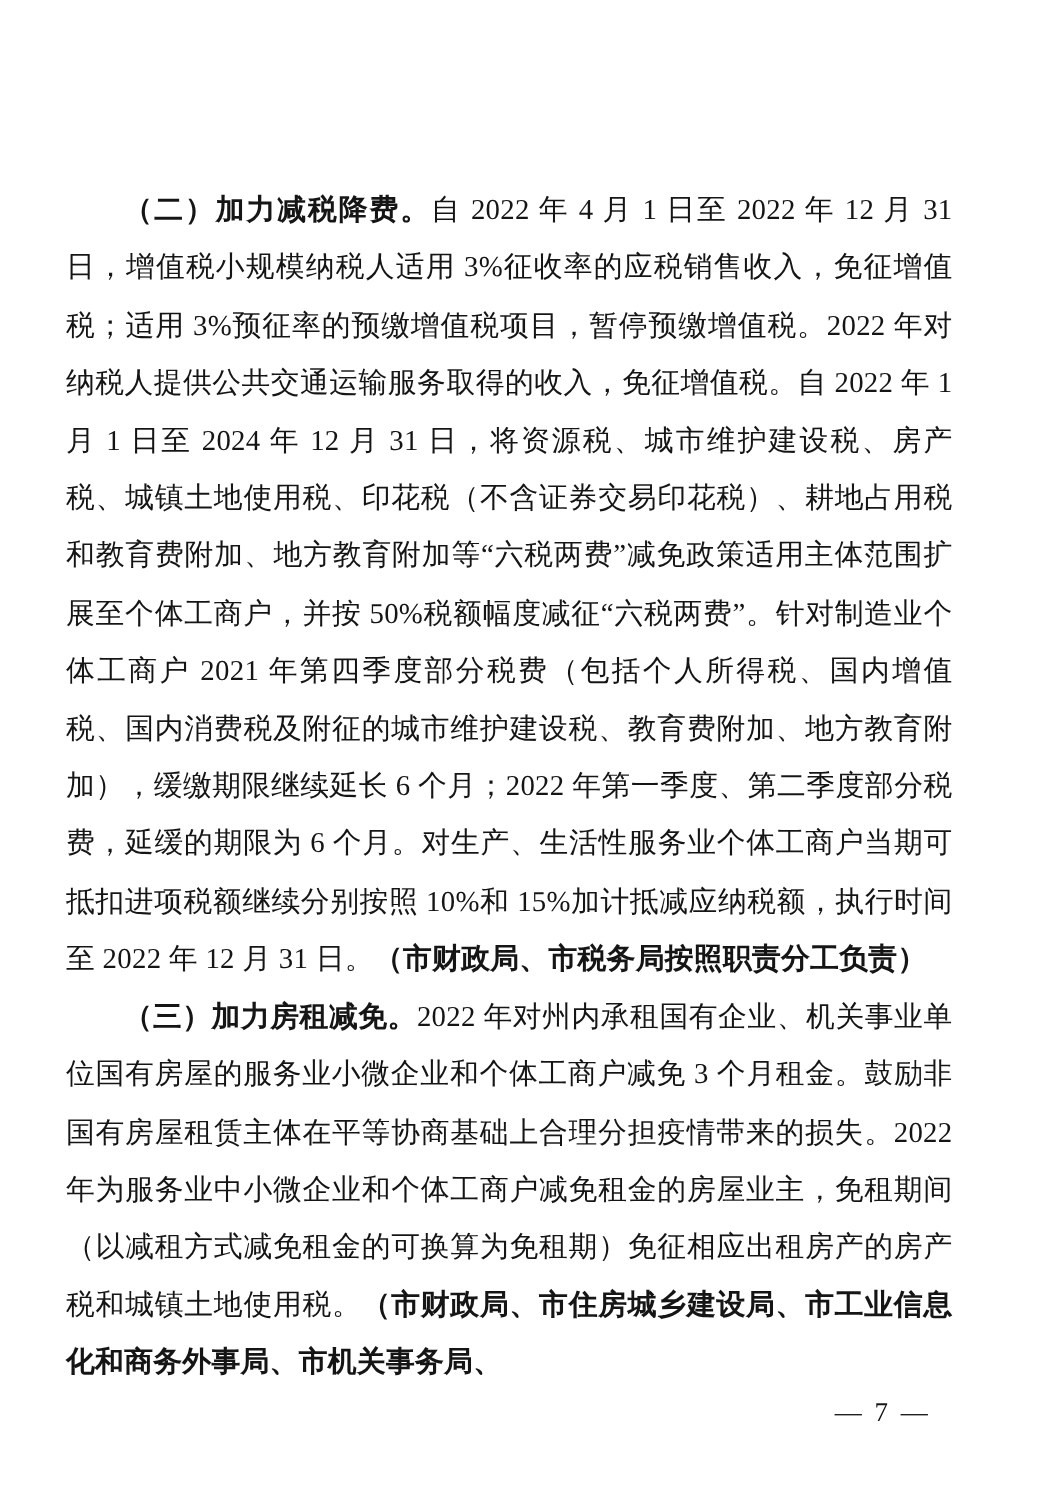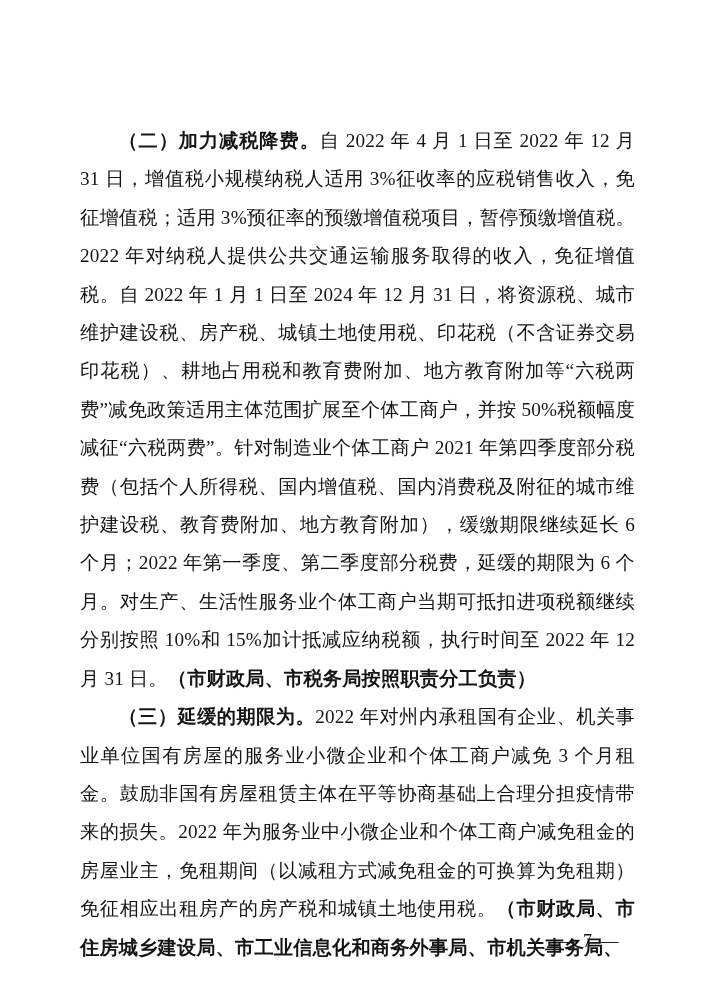--- a/index.html
+++ b/index.html
@@ -12,21 +12,21 @@
     background: #ffffff;
     font-family: "Liberation Serif", "DejaVu Serif", serif;
     color: #1a1a1a;
     overflow: hidden;
   }
   .page {
     position: relative;
     width: 707px;
     height: 1000px;
     box-sizing: border-box;
-    padding: 122px 72px 0 80px;
+    padding: 122px 72px 0 44px;
     background: #ffffff;
   }
   .body-text {
     font-size: 19.2px;
     line-height: 38.4px;
     text-align: justify;
     text-justify: inter-ideograph;
     letter-spacing: 0.2px;
     color: #151515;
   }
@@ -58,19 +58,19 @@
 </style>
 </head>
 <body>
 
 <div class="page">
 
   <div class="body-text">
 
     <p class="para"><span class="bold-run">（二）加力减税降费。</span><span>自 2022 年 4 月 1 日至 2022 年 12 月 31 日，增值税小规模纳税人适用 3%征收率的应税销售收入，免征增值税；适用 3%预征率的预缴增值税项目，暂停预缴增值税。2022 年对纳税人提供公共交通运输服务取得的收入，免征增值税。自 2022 年 1 月 1 日至 2024 年 12 月 31 日，将资源税、城市维护建设税、房产税、城镇土地使用税、印花税（不含证券交易印花税）、耕地占用税和教育费附加、地方教育附加等“六税两费”减免政策适用主体范围扩展至个体工商户，并按 50%税额幅度减征“六税两费”。针对制造业个体工商户 2021 年第四季度部分税费（包括个人所得税、国内增值税、国内消费税及附征的城市维护建设税、教育费附加、地方教育附加），缓缴期限继续延长 6 个月；2022 年第一季度、第二季度部分税费，延缓的期限为 6 个月。对生产、生活性服务业个体工商户当期可抵扣进项税额继续分别按照 10%和 15%加计抵减应纳税额，执行时间至 2022 年 12 月 31 日。</span><span class="bold-run">（市财政局、市税务局按照职责分工负责）</span></p>
 
-    <p class="para"><span class="bold-run">（三）延缓的期限为。</span><span>2022 年对州内承租国有企业、机关事业单位国有房屋的服务业小微企业和个体工商户减免 3 个月租金。鼓励非国有房屋租赁主体在平等协商基础上合理分担疫情带来的损失。2022 年为服务业中小微企业和个体工商户减免租金的房屋业主，免租期间（以减租方式减免租金的可换算为免租期）免征相应出租房产的房产税和城镇土地使用税。</span><span class="bold-run">（市财政局、市住房城乡建设局、市工业信息化和商务外事局、市机关事务局、</span></p>
+    <p class="para"><span class="bold-run">（三）加力房租减免。</span><span>2022 年对州内承租国有企业、机关事业单位国有房屋的服务业小微企业和个体工商户减免 3 个月租金。鼓励非国有房屋租赁主体在平等协商基础上合理分担疫情带来的损失。2022 年为服务业中小微企业和个体工商户减免租金的房屋业主，免租期间（以减租方式减免租金的可换算为免租期）免征相应出租房产的房产税和城镇土地使用税。</span><span class="bold-run">（市财政局、市住房城乡建设局、市工业信息化和商务外事局、市机关事务局、</span></p>
 
   </div>
 
   <div class="page-number"><span class="pn-inner">— 7 —</span></div>
 
 </div>
 
 </body></html>

